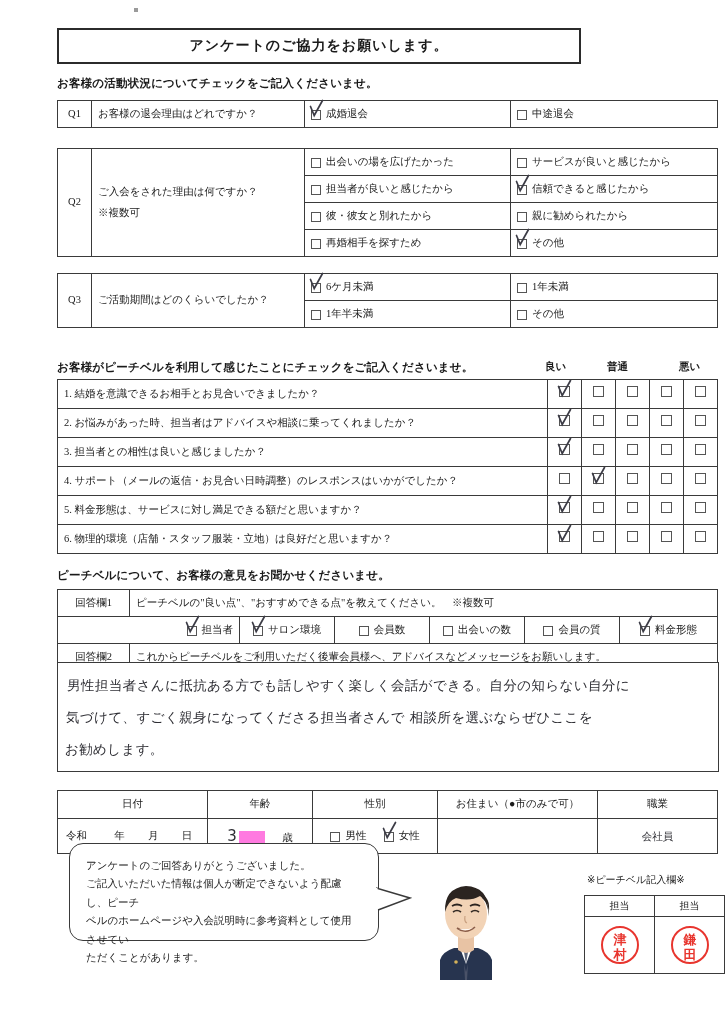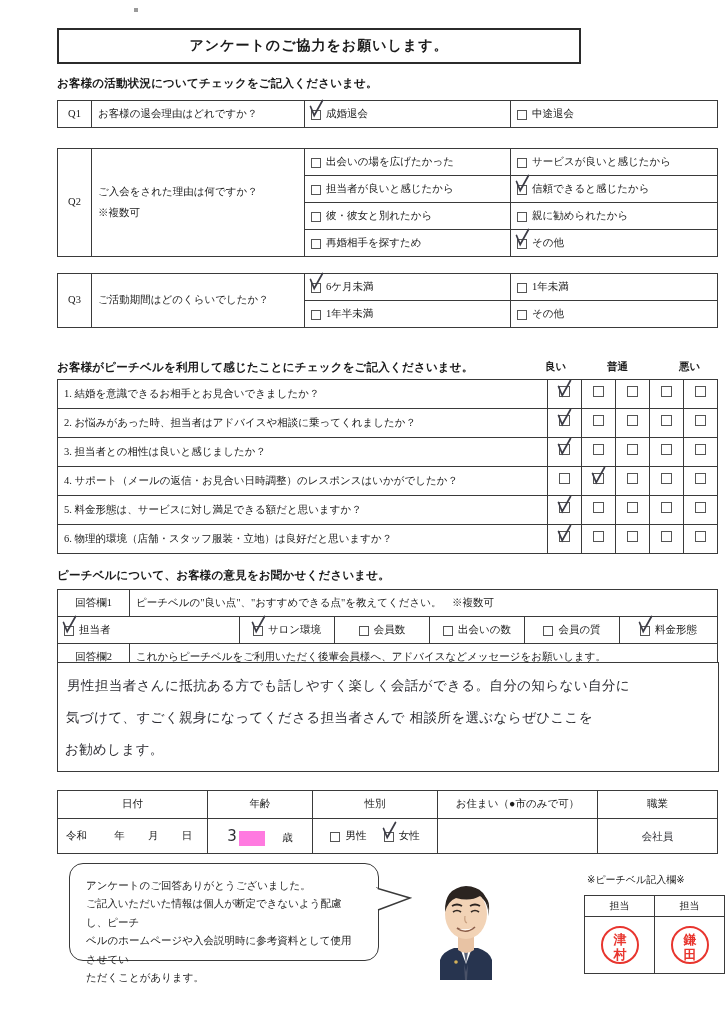--- a/index.html
+++ b/index.html
@@ -139,21 +139,21 @@
     display: inline-block;
     width: 26px; height: 15px;
     background: #ff7ae0;
     vertical-align: middle;
     margin: 0 2px;
   }
 
   
   .bubble {
     position: absolute;
-    left: 45px; top: 863px;
+    left: 45px; top: 843px;
     width: 310px; height: 98px;
     border: 1.5px solid #3a3a3a;
     border-radius: 14px;
     background: #fff;
     box-sizing: border-box;
     padding: 12px 16px;
     font-size: 10.5px;
     line-height: 1.75;
     font-family: "DejaVu Sans", "Liberation Sans", sans-serif;
   }
@@ -411,21 +411,21 @@
         <col style="width:95px">
         <col style="width:95px">
         <col style="width:98px">
       </colgroup>
     <tbody>
       <tr>
         <td class="qlabel">回答欄1</td>
         <td colspan="6">ピーチベルの"良い点"、"おすすめできる点"を教えてください。　※複数可</td>
       </tr>
       <tr id="ans-opt-row">
-          <td colspan="2" style="text-align: left;"><span class="ckwrap"><span class="cb"></span><span class="ckmark">
+          <td colspan="2" style="text-align: right;"><span class="ckwrap"><span class="cb"></span><span class="ckmark">
                 <svg viewBox="0 0 17 19">
                   <path d="M2.5 7.5 L6.2 16.5 L14.5 1.5" fill="none" stroke="#3c3c46" stroke-width="1.7" stroke-linecap="round"></path>
                 </svg>
               </span></span><span>担当者</span></td>
           <td style="text-align: center;"><span class="ckwrap"><span class="cb"></span><span class="ckmark">
                 <svg viewBox="0 0 17 19">
                   <path d="M2.5 7.5 L6.2 16.5 L14.5 1.5" fill="none" stroke="#3c3c46" stroke-width="1.7" stroke-linecap="round"></path>
                 </svg>
               </span></span><span>サロン環境</span></td>
           <td style="text-align: center;"><span class="ckwrap"><span class="cb"></span></span><span>会員数</span></td>

